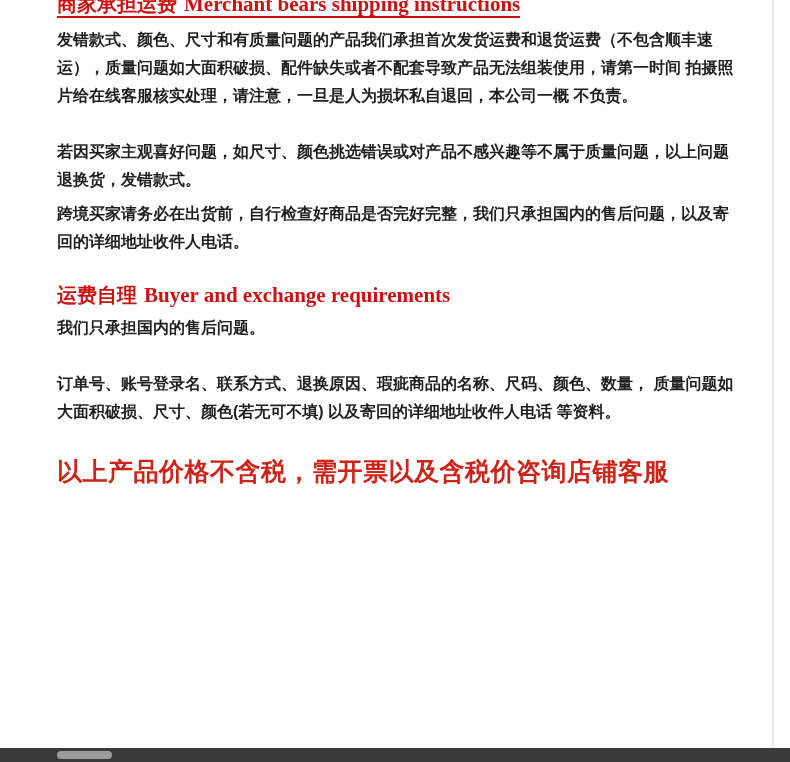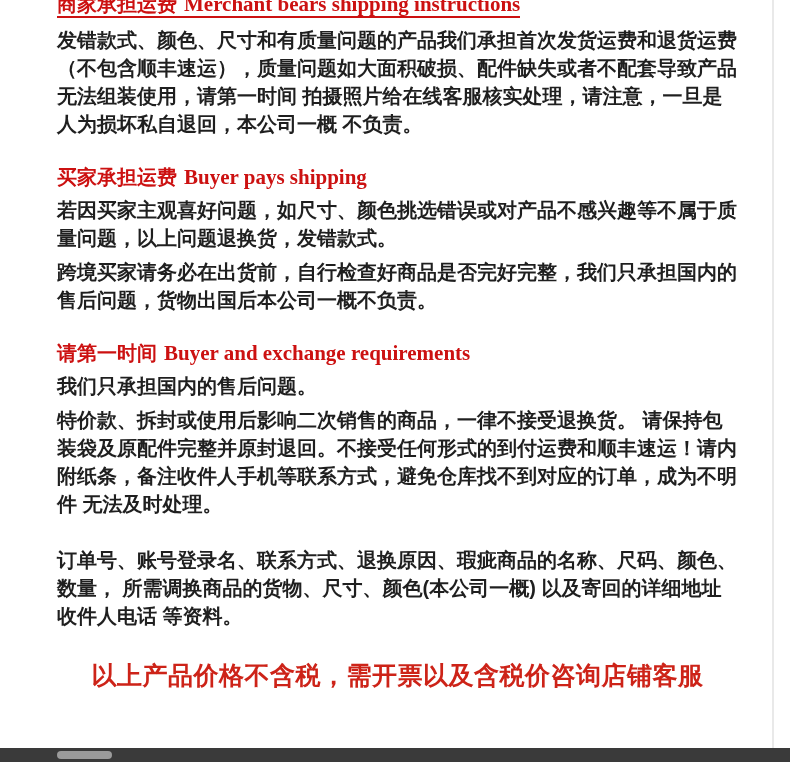--- a/index.html
+++ b/index.html
@@ -37,35 +37,34 @@
     margin-left:7px;
   }
   .section-heading.cut-top{margin-top:-7px;}
   .section-heading.underlined .underline-wrap{
     display:inline-block;
     border-bottom:2px solid var(--heading-red);
     padding-bottom:1px;
   }
   .section p{
     color:var(--body-text);
-    font-size:20px;
+    font-size:16px;
     line-height:28px;
     font-weight:600;
     margin-bottom:6px;
     width:680px;
   }
   .tax-banner{
     margin-top:10px;
     color:var(--banner-red);
     font-size:25px;
     line-height:34px;
     font-weight:bold;
     letter-spacing:0.5px;
     white-space:nowrap;
-    text-align:center;
   }
   .right-rule{
     position:absolute;
     top:0;
     left:772px;
     width:2px;
     height:100%;
     background:var(--right-rule);
   }
   .bottom-scrollbar{
@@ -92,37 +91,33 @@
 <div class="doc">
 
   <div class="section">
     <h2 class="section-heading underlined cut-top">
       <span class="underline-wrap"><span class="title-zh">商家承担运费</span><span class="title-en">Merchant bears shipping instructions</span></span>
     </h2>
     <p>发错款式、颜色、尺寸和有质量问题的产品我们承担首次发货运费和退货运费（不包含顺丰速运），质量问题如大面积破损、配件缺失或者不配套导致产品无法组装使用，请第一时间 拍摄照片给在线客服核实处理，请注意，一旦是人为损坏私自退回，本公司一概 不负责。</p>
   </div>
 
   <div class="section">
-    <h2 class="section-heading">
-      <span class="title-zh">买家承担运费</span><span class="title-en">Buyer pays shipping</span>
-    </h2>
     <p>若因买家主观喜好问题，如尺寸、颜色挑选错误或对产品不感兴趣等不属于质量问题，以上问题退换货，发错款式。</p>
-    <p>跨境买家请务必在出货前，自行检查好商品是否完好完整，我们只承担国内的售后问题，货物出国后本公司一概不负责。</p>
+    <p>跨境买家请务必在出货前，自行检查好商品是否完好完整，我们只承担国内的售后问题，以及寄回的详细地址收件人电话。</p>
   </div>
 
   <div class="section">
     <h2 class="section-heading">
-      <span class="title-zh">请第一时间</span><span class="title-en">Buyer and exchange requirements</span>
+      <span class="title-zh">运费自理</span><span class="title-en">Buyer and exchange requirements</span>
     </h2>
     <p>我们只承担国内的售后问题。</p>
-    <p>特价款、拆封或使用后影响二次销售的商品，一律不接受退换货。 请保持包装袋及原配件完整并原封退回。不接受任何形式的到付运费和顺丰速运！请内附纸条，备注收件人手机等联系方式，避免仓库找不到对应的订单，成为不明件  无法及时处理。</p>
   </div>
 
   <div class="section">
-    <p>订单号、账号登录名、联系方式、退换原因、瑕疵商品的名称、尺码、颜色、数量，  所需调换商品的货物、尺寸、颜色(本公司一概) 以及寄回的详细地址收件人电话  等资料。</p>
+    <p>订单号、账号登录名、联系方式、退换原因、瑕疵商品的名称、尺码、颜色、数量，  质量问题如大面积破损、尺寸、颜色(若无可不填) 以及寄回的详细地址收件人电话  等资料。</p>
   </div>
 
   <div class="tax-banner">以上产品价格不含税，需开票以及含税价咨询店铺客服</div>
 
 </div>
 
 <div class="right-rule"></div>
 
 <div class="bottom-scrollbar">
   <div class="thumb"></div>

